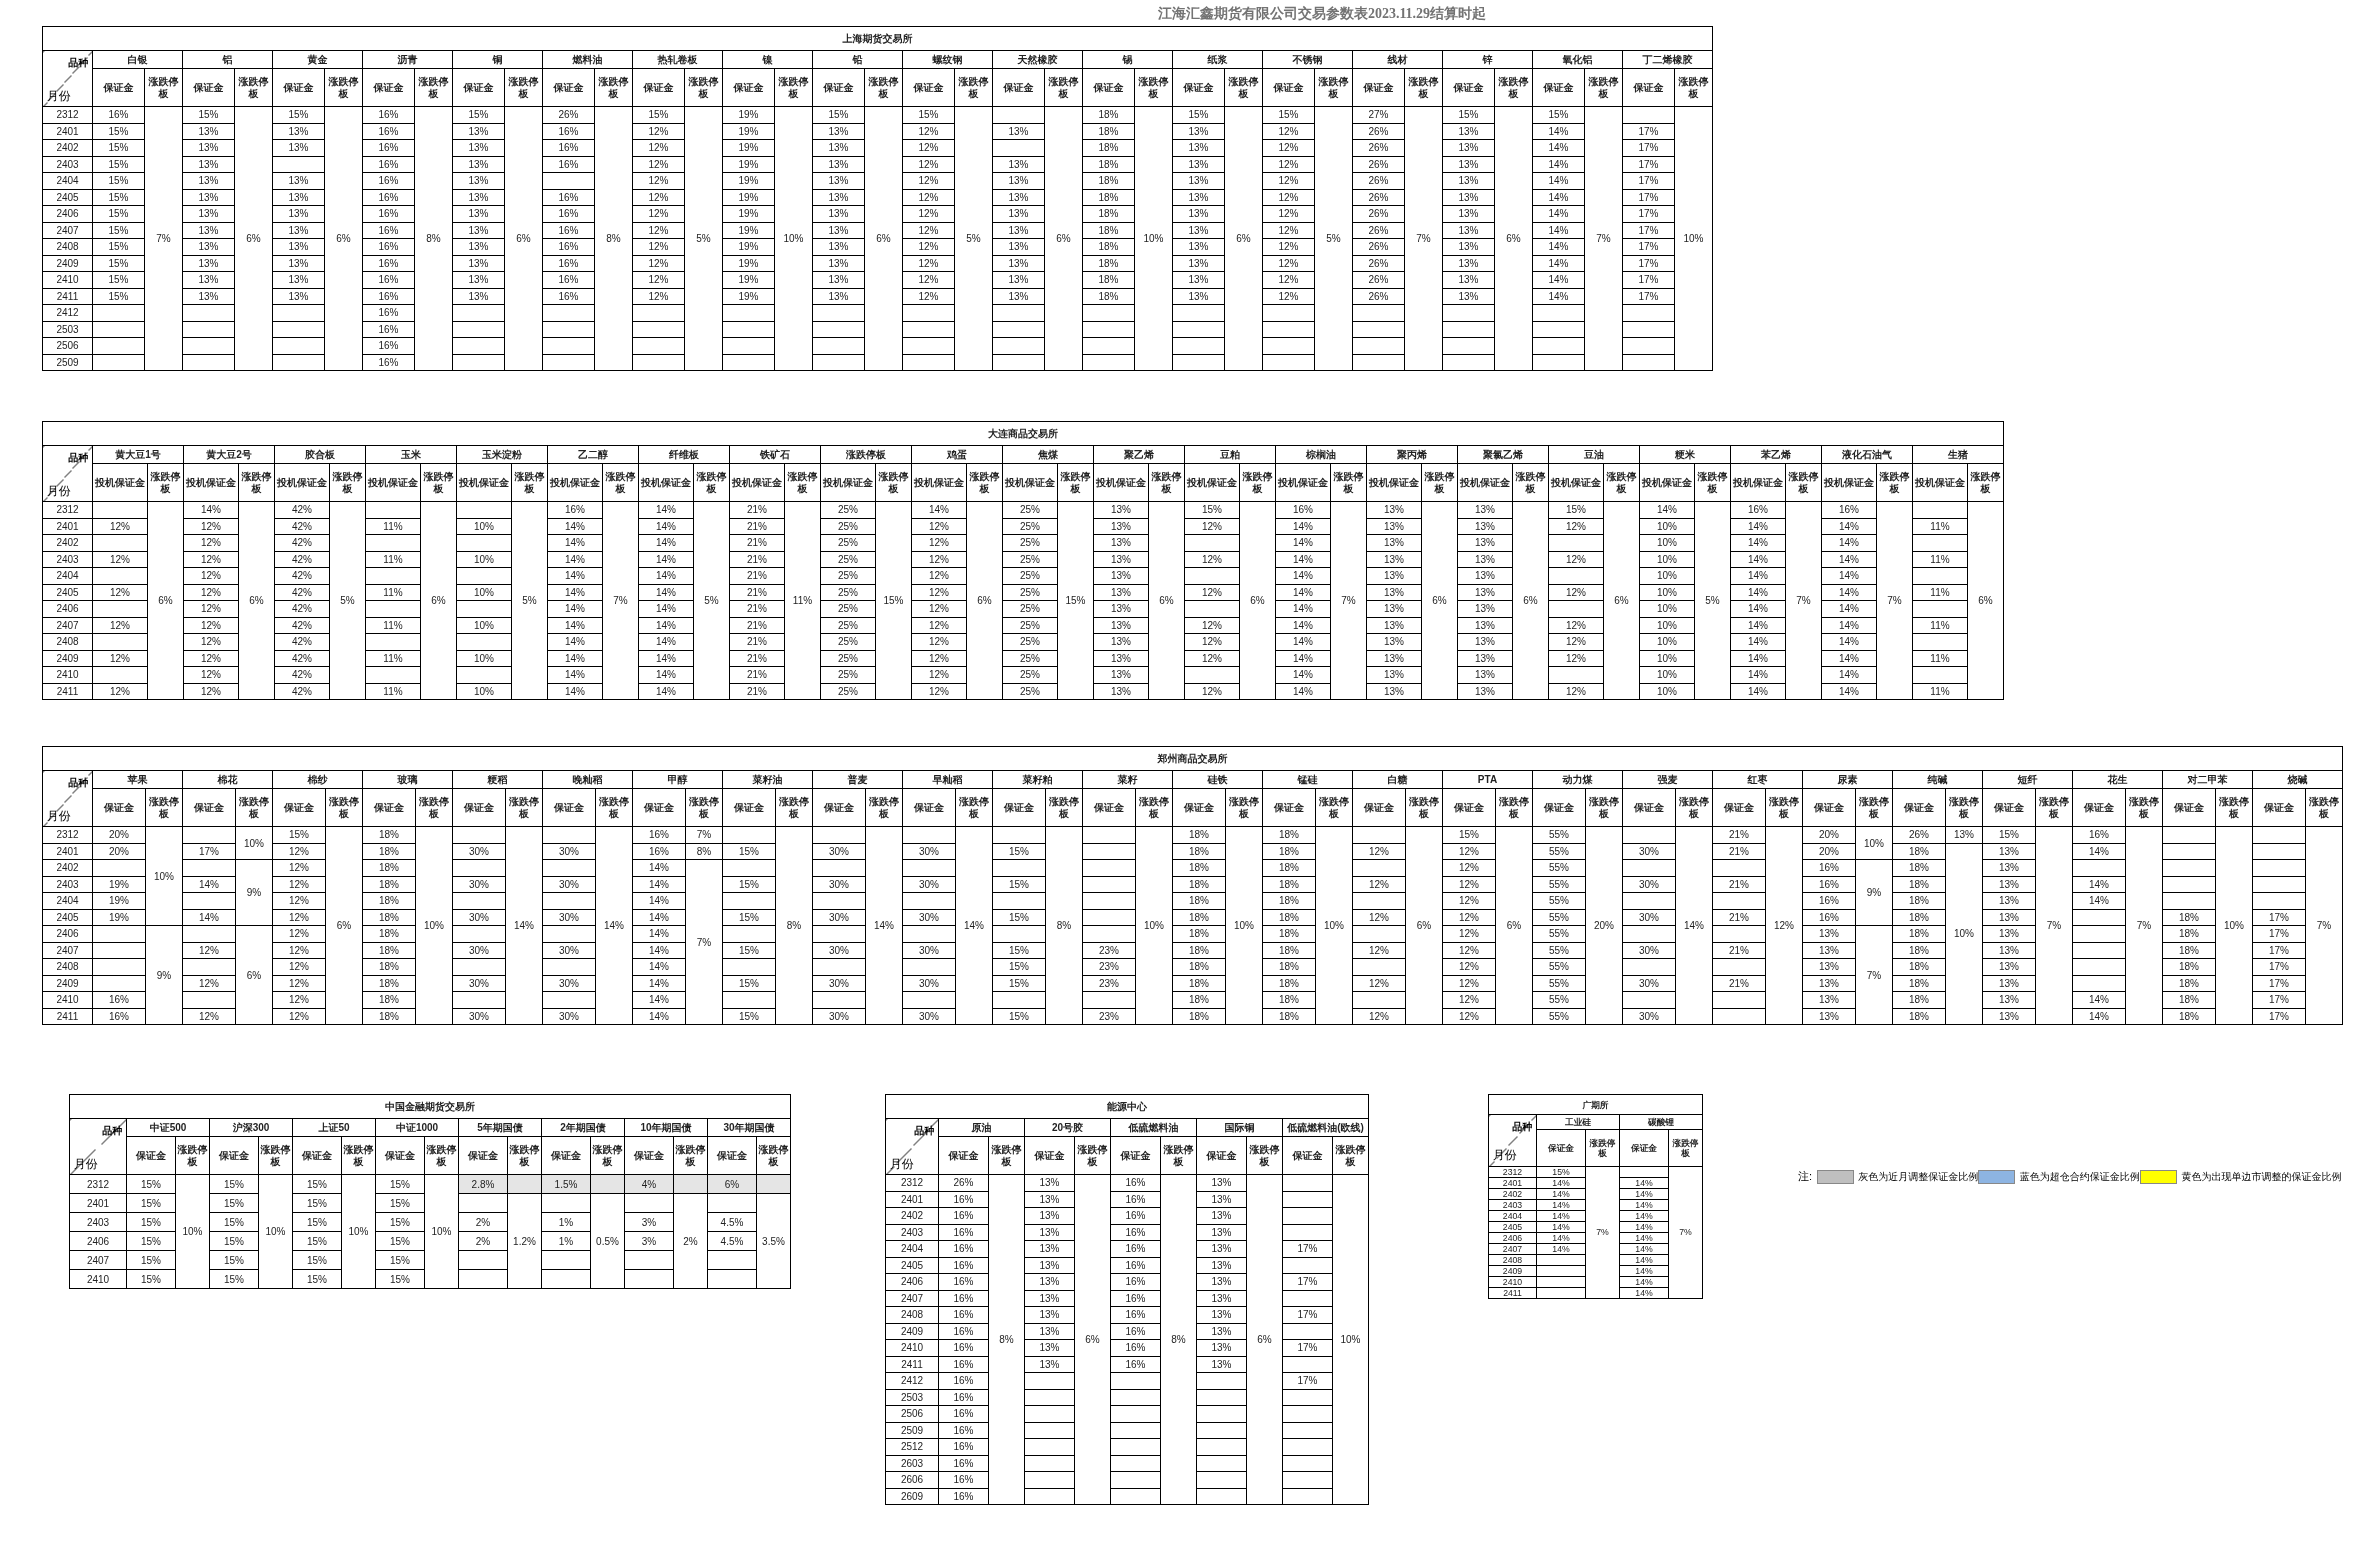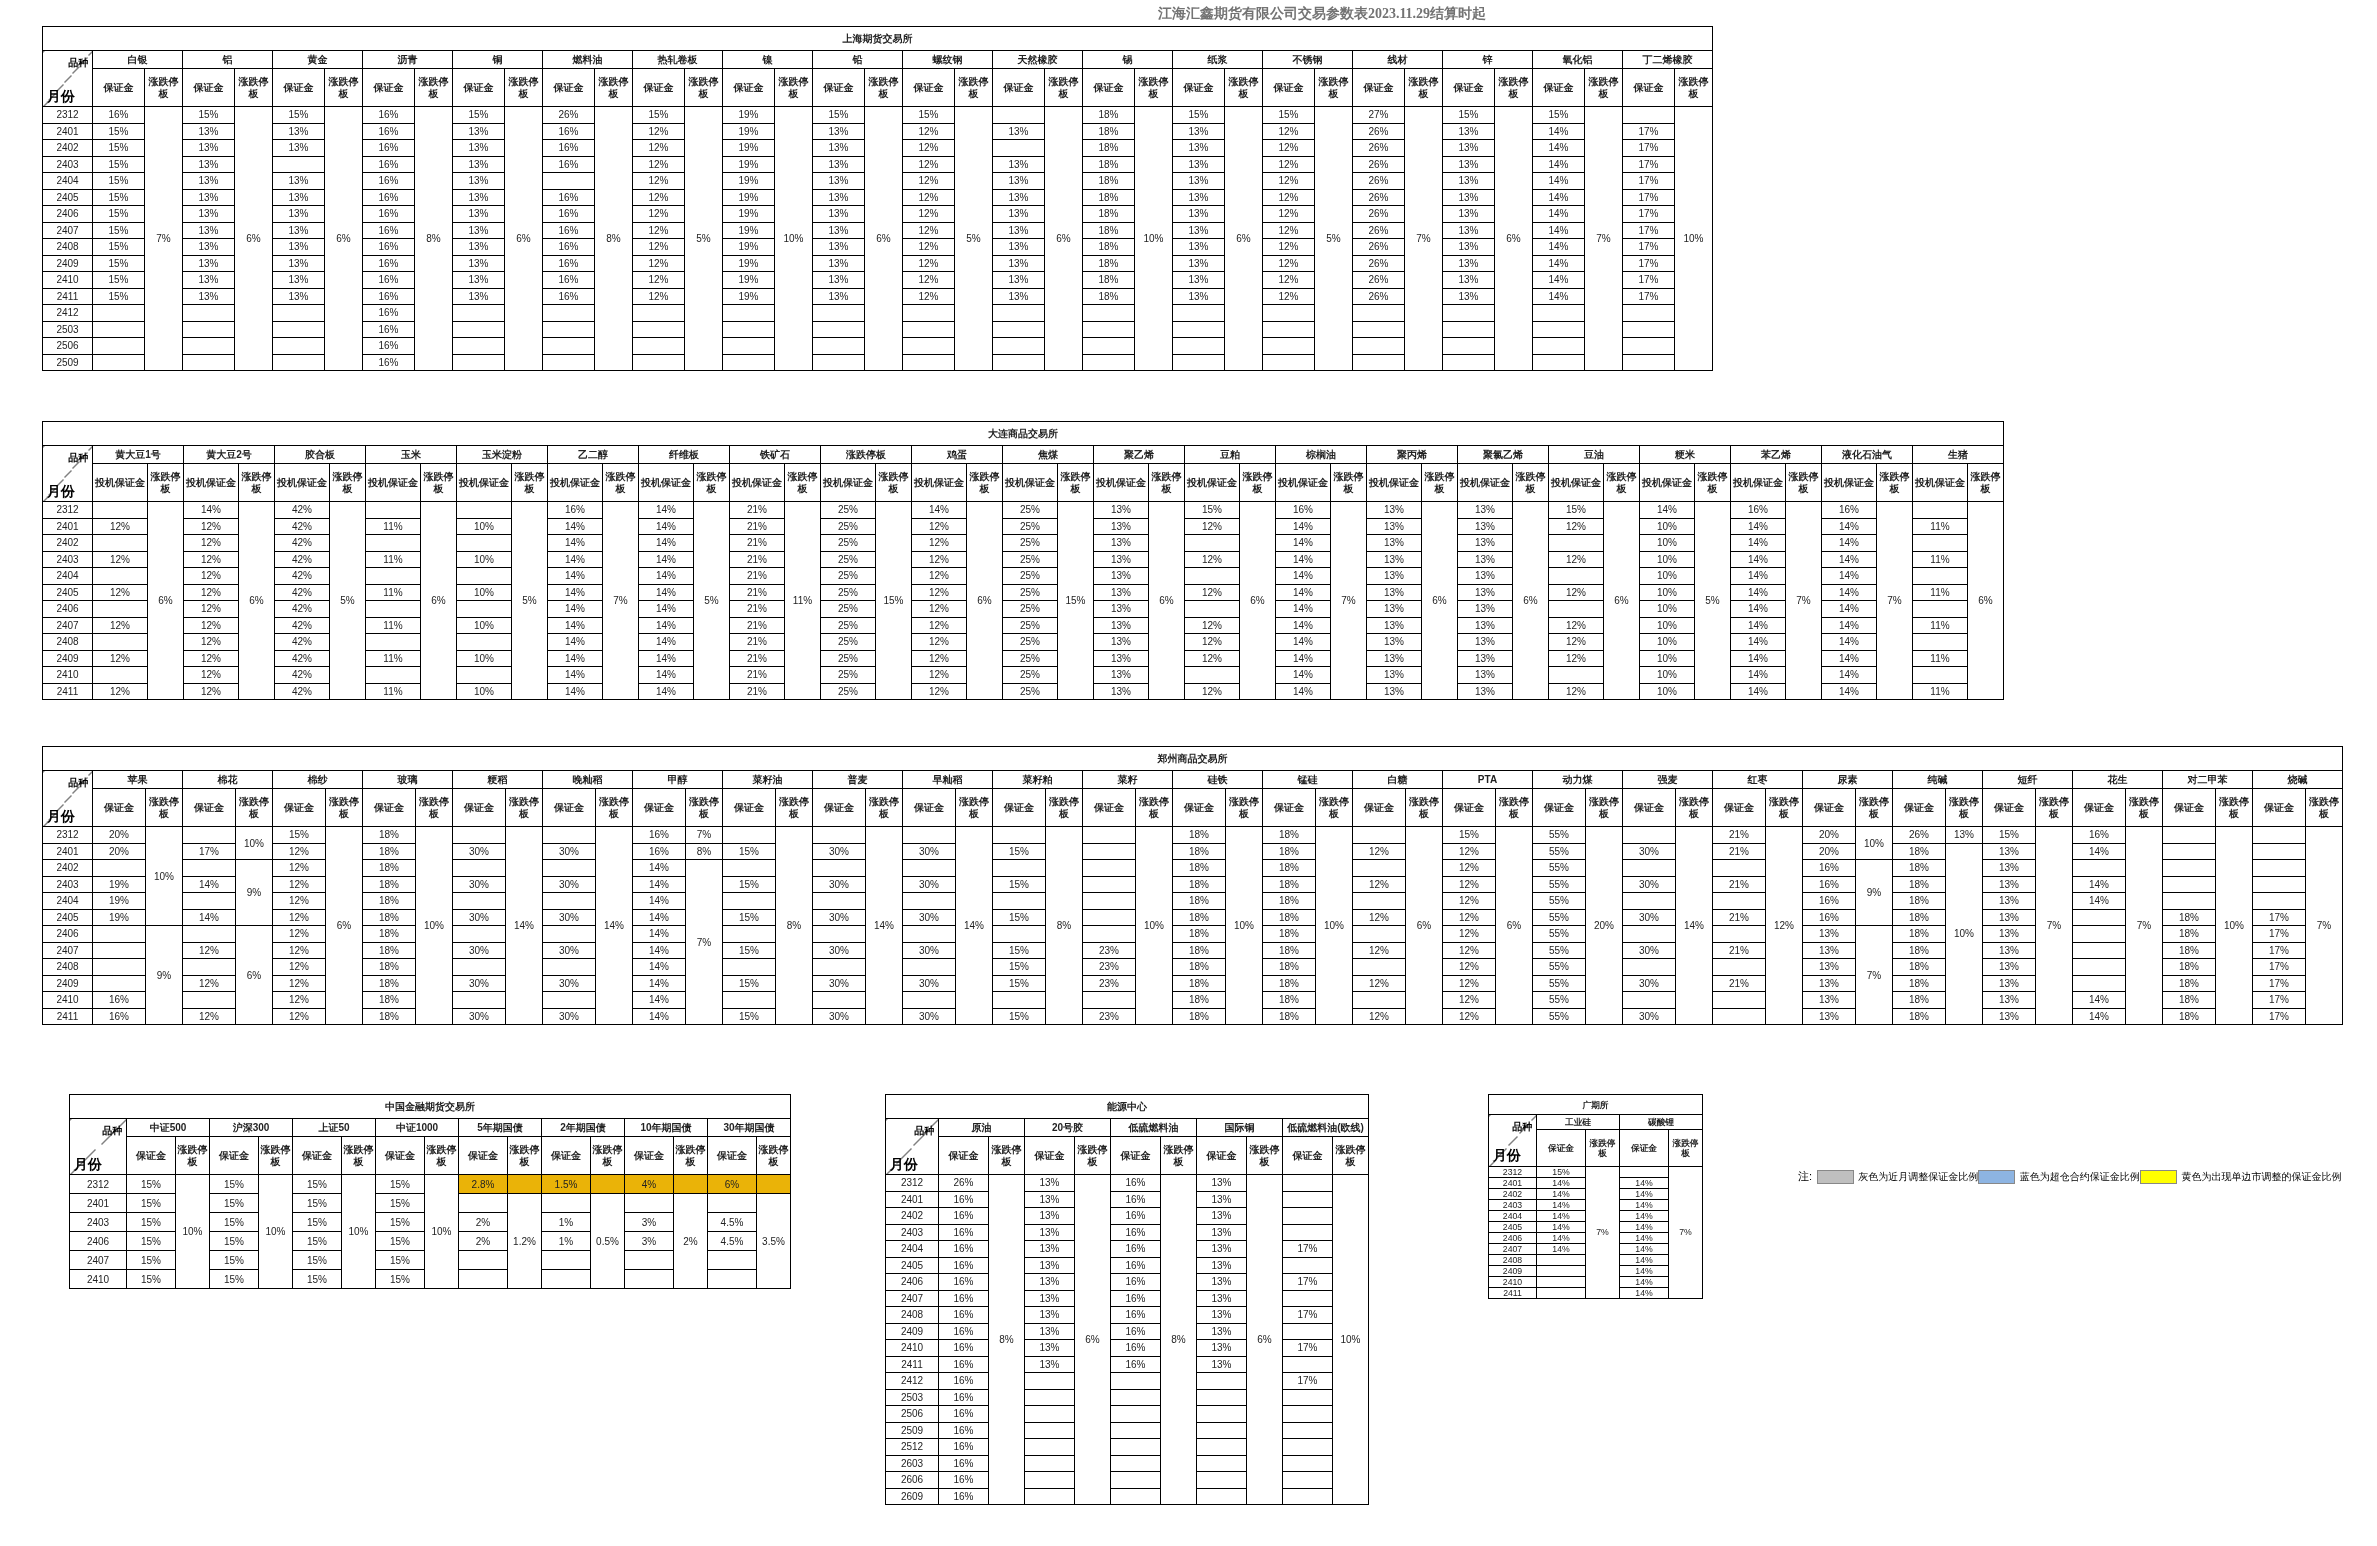--- a/index.html
+++ b/index.html
@@ -17,27 +17,27 @@
     border:0.9px solid #000;text-align:center;vertical-align:middle;padding:0;
     font-size:10px;color:#222;overflow:hidden;line-height:1.15;
   }
   col.cmon{width:var(--wmon)} col.cm{width:var(--wm)} col.cl{width:var(--wl)}
   tr.trow{height:24px} tr.prow{height:18.3px} tr.lrow{height:38px} tr.data{height:var(--rh)}
   .ttl{font-weight:bold;font-size:13.7px;color:#000}
   .pname{font-weight:bold;font-size:11px;color:#000}
   .lbl{font-weight:bold;font-size:9.2px;color:#000;line-height:1.25}
   .mon{font-size:10px;color:#111}
   .val{color:#333}
-  .gray{background:#eab308}
+  .gray{background:#e5e5e5}
   .corner{
     position:relative;
     background:linear-gradient(to bottom right,transparent 49.6%,#000 49.6%,#000 50.4%,transparent 50.4%);
   }
   .c-top{position:absolute;top:6px;right:3.7px;font-weight:bold;font-size:10px;color:#000}
-  .c-bot{position:absolute;bottom:2.7px;left:3.7px;font-weight:bold;font-size:14px;color:#000}
+  .c-bot{position:absolute;bottom:2.7px;left:3.7px;font-weight:normal;font-size:12px;color:#000}
   #ex0{left:42px;top:26px;--wmon:50px;--wm:52px;--wl:38px;--rh:16.5px}
   #ex1{left:42px;top:421px;--wmon:50px;--wm:55px;--wl:36px;--rh:16.5px}
   #ex2{left:42px;top:746px;--wmon:50px;--wm:53px;--wl:37px;--rh:16.5px}
   #ex3{left:69px;top:1094px;--wmon:57px;--wm:49px;--wl:34px;--rh:19px}
   #ex4{left:885px;top:1094px;--wmon:53px;--wm:50px;--wl:36px;--rh:16.5px}
   #ex5{left:1488px;top:1094px;--wmon:48px;--wm:49px;--wl:34px;--rh:11px}
   #ex5 .grid td{font-size:8.7px}
   #ex5 .ttl{font-size:12px}
   #ex5 tr.trow{height:20px}
   #ex5 tr.prow{height:14.7px}

